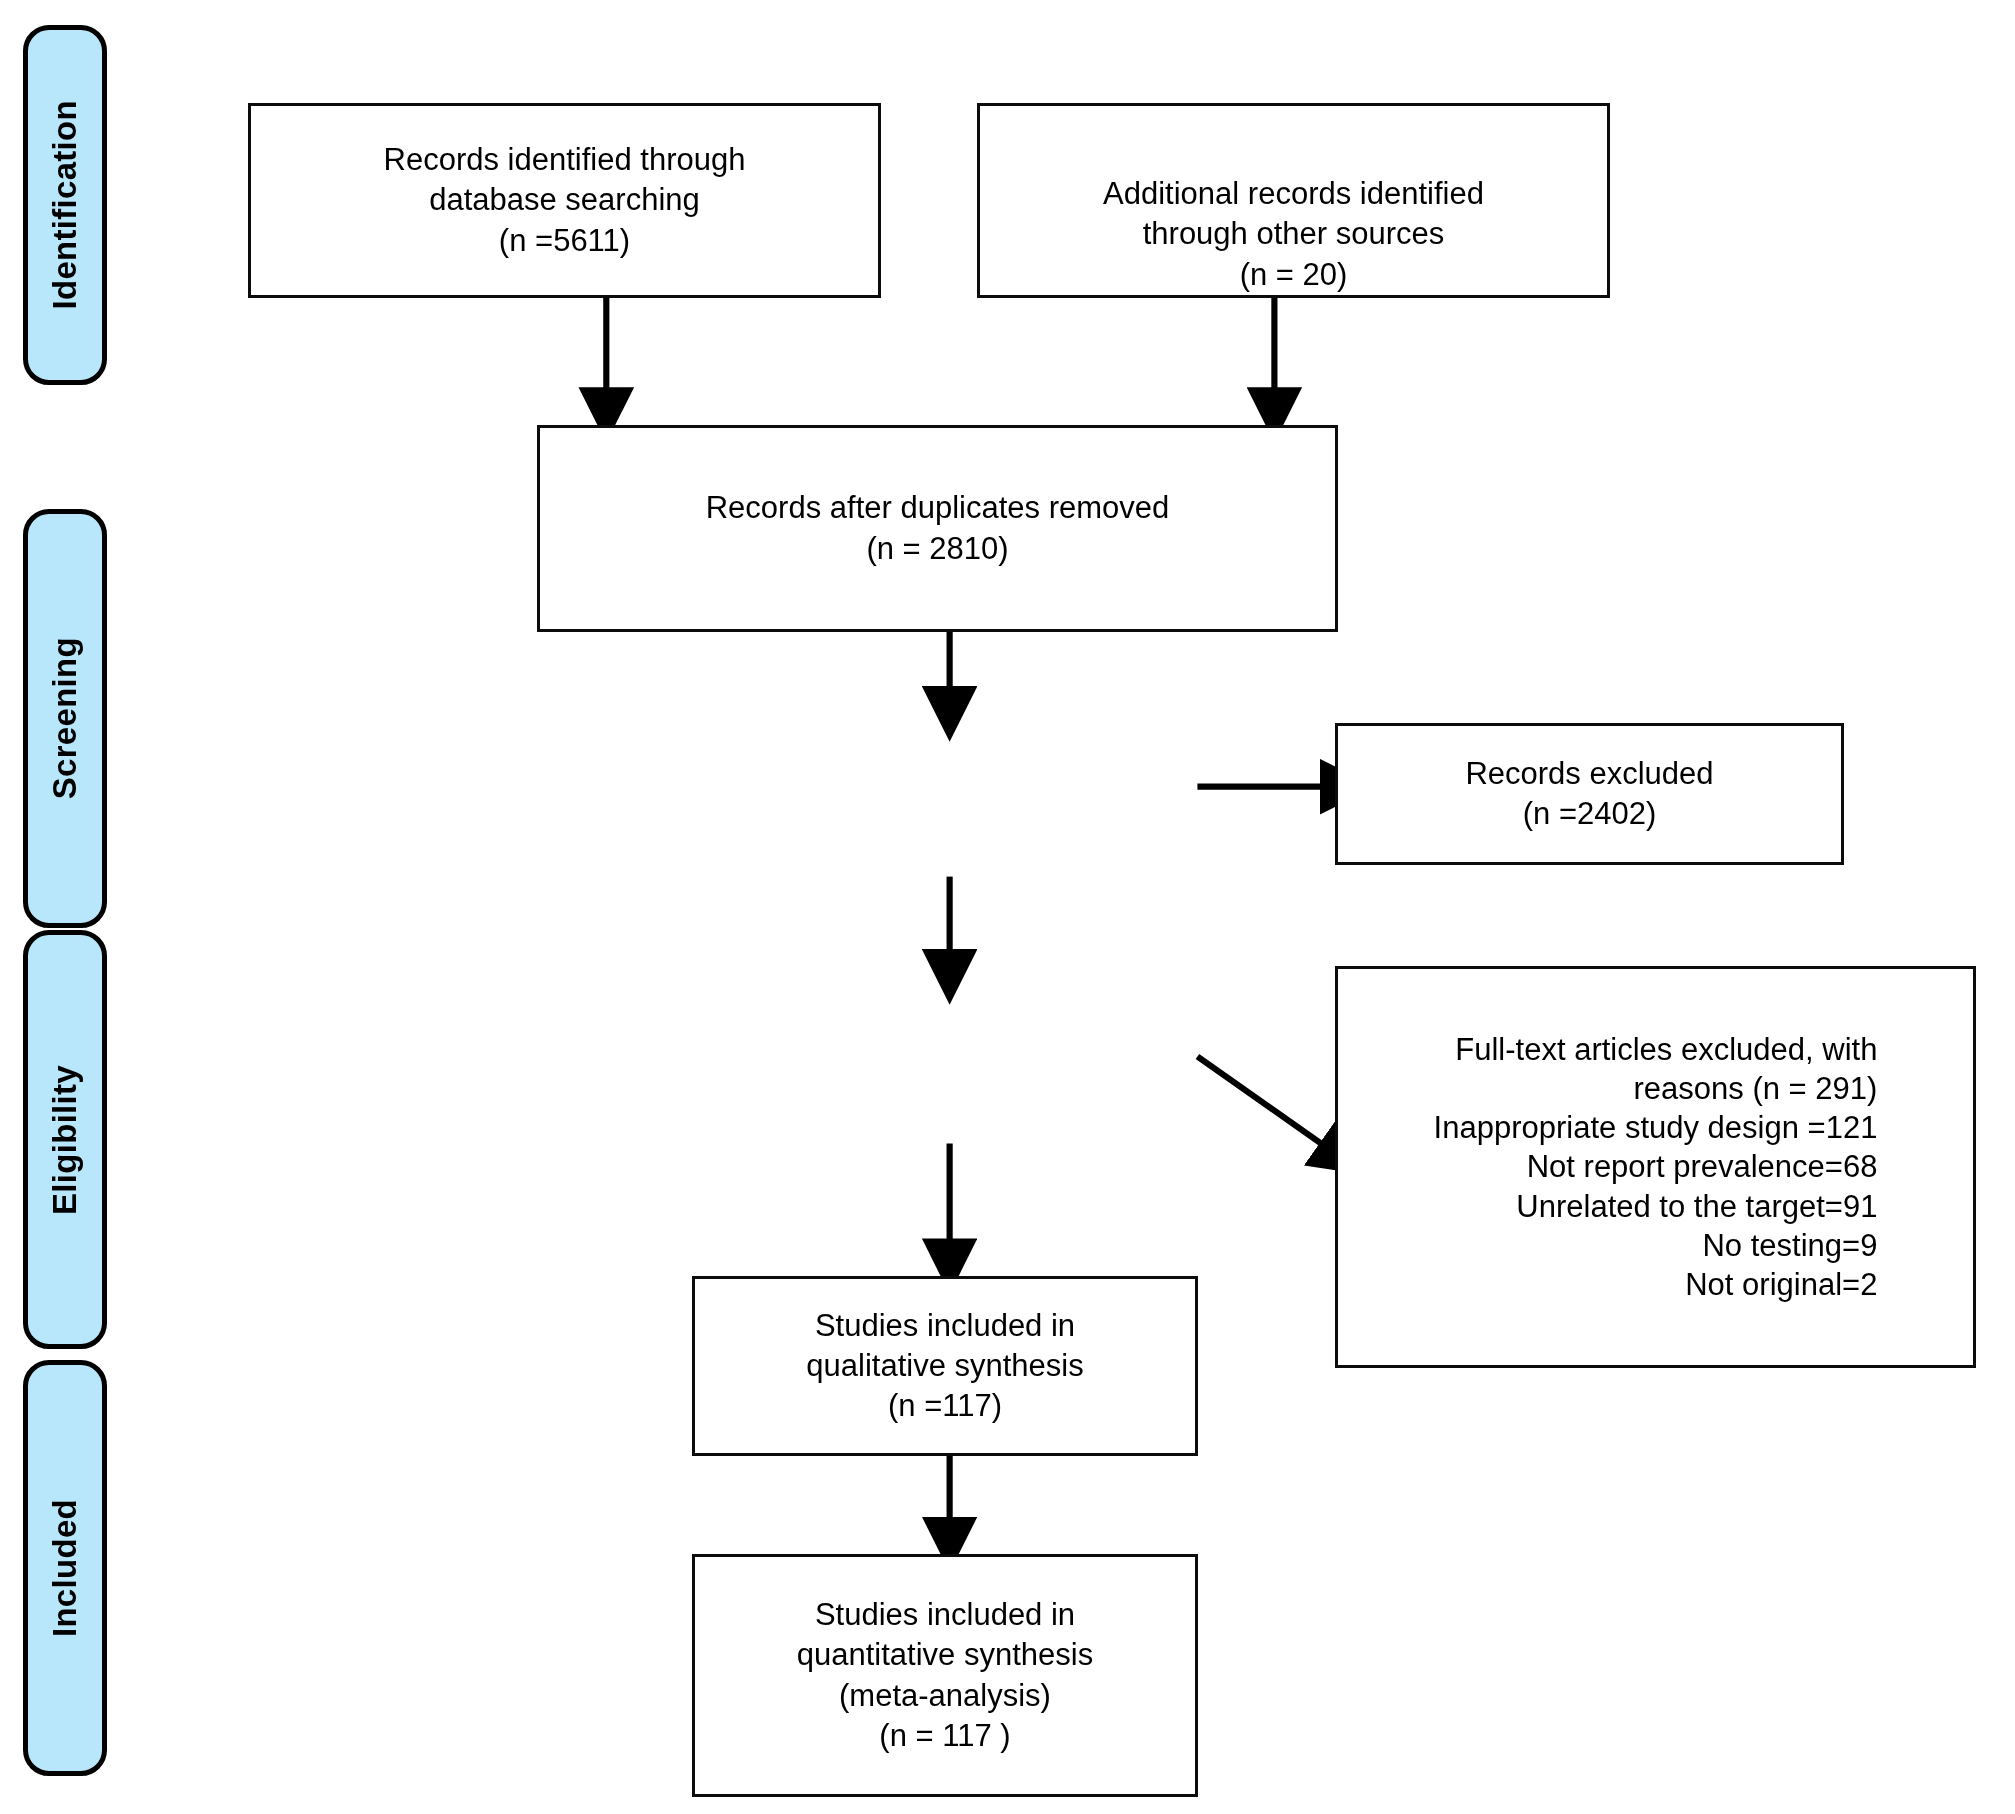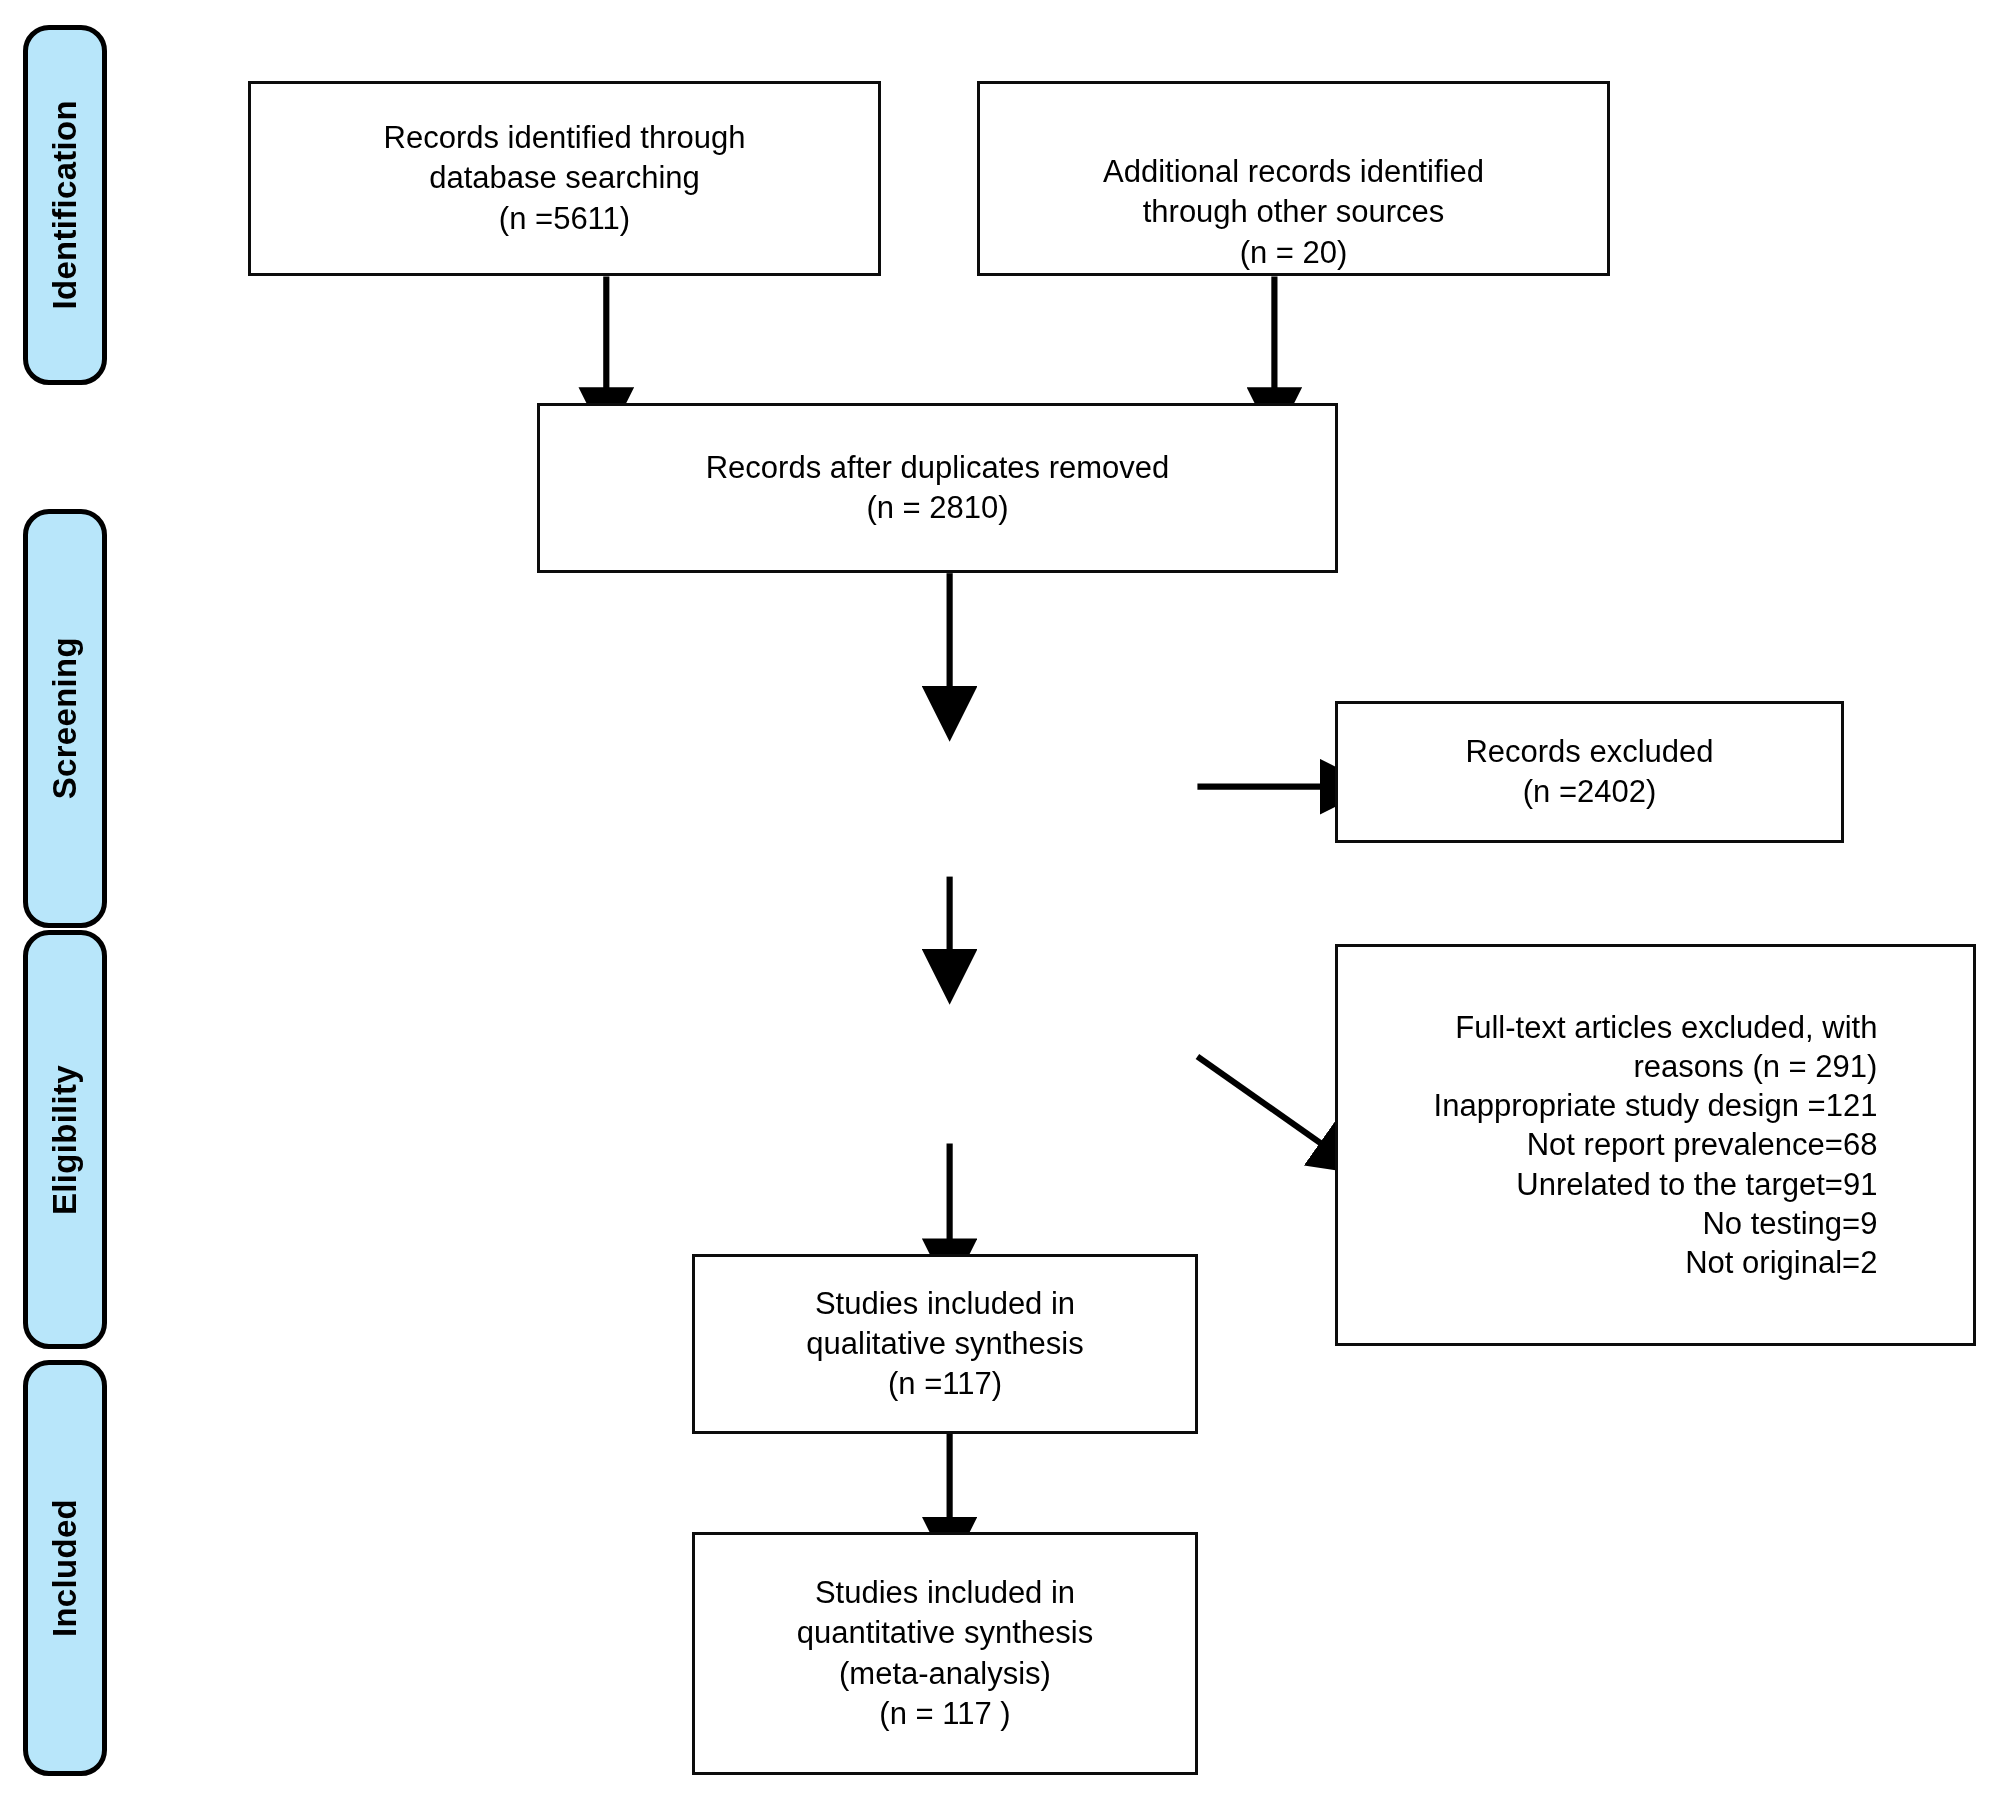--- a/index.html
+++ b/index.html
@@ -40,20 +40,21 @@
   
   .flow-box {
     position: absolute;
     background: #ffffff;
     border: 3.9px solid #0c0c0c;
     box-sizing: border-box;
     display: flex;
     align-items: center;
     justify-content: center;
     text-align: center;
+    margin-top: 22px;
   }
   .flow-box-text {
     font-size: 31px;
     line-height: 1.30;
     color: #000000;
     white-space: pre-line;
     padding: 0 7.9px;
   }
   .flow-box-text.tight {
     line-height: 1.26;
@@ -119,21 +120,21 @@
 database searching
 (n =5611)</span>
   </div>
 
   <div class="flow-box" style="left:977px; top:81px; width:633px; height:195px;align-items:flex-end;">
     <span class="flow-box-text">Additional records identified
 through other sources
 (n = 20)</span>
   </div>
 
-  <div class="flow-box" style="left:537px; top:403px; width:801px; height:170px;">
+  <div class="flow-box" style="left:537px; top:403px; width:801px; height:207px;">
     <span class="flow-box-text">Records after duplicates removed
 (n = 2810)</span>
   </div>
 
 
   <div class="flow-box" style="left:1335px; top:701px; width:509px; height:142px;">
     <span class="flow-box-text">Records excluded
 (n =2402)</span>
   </div>
 

